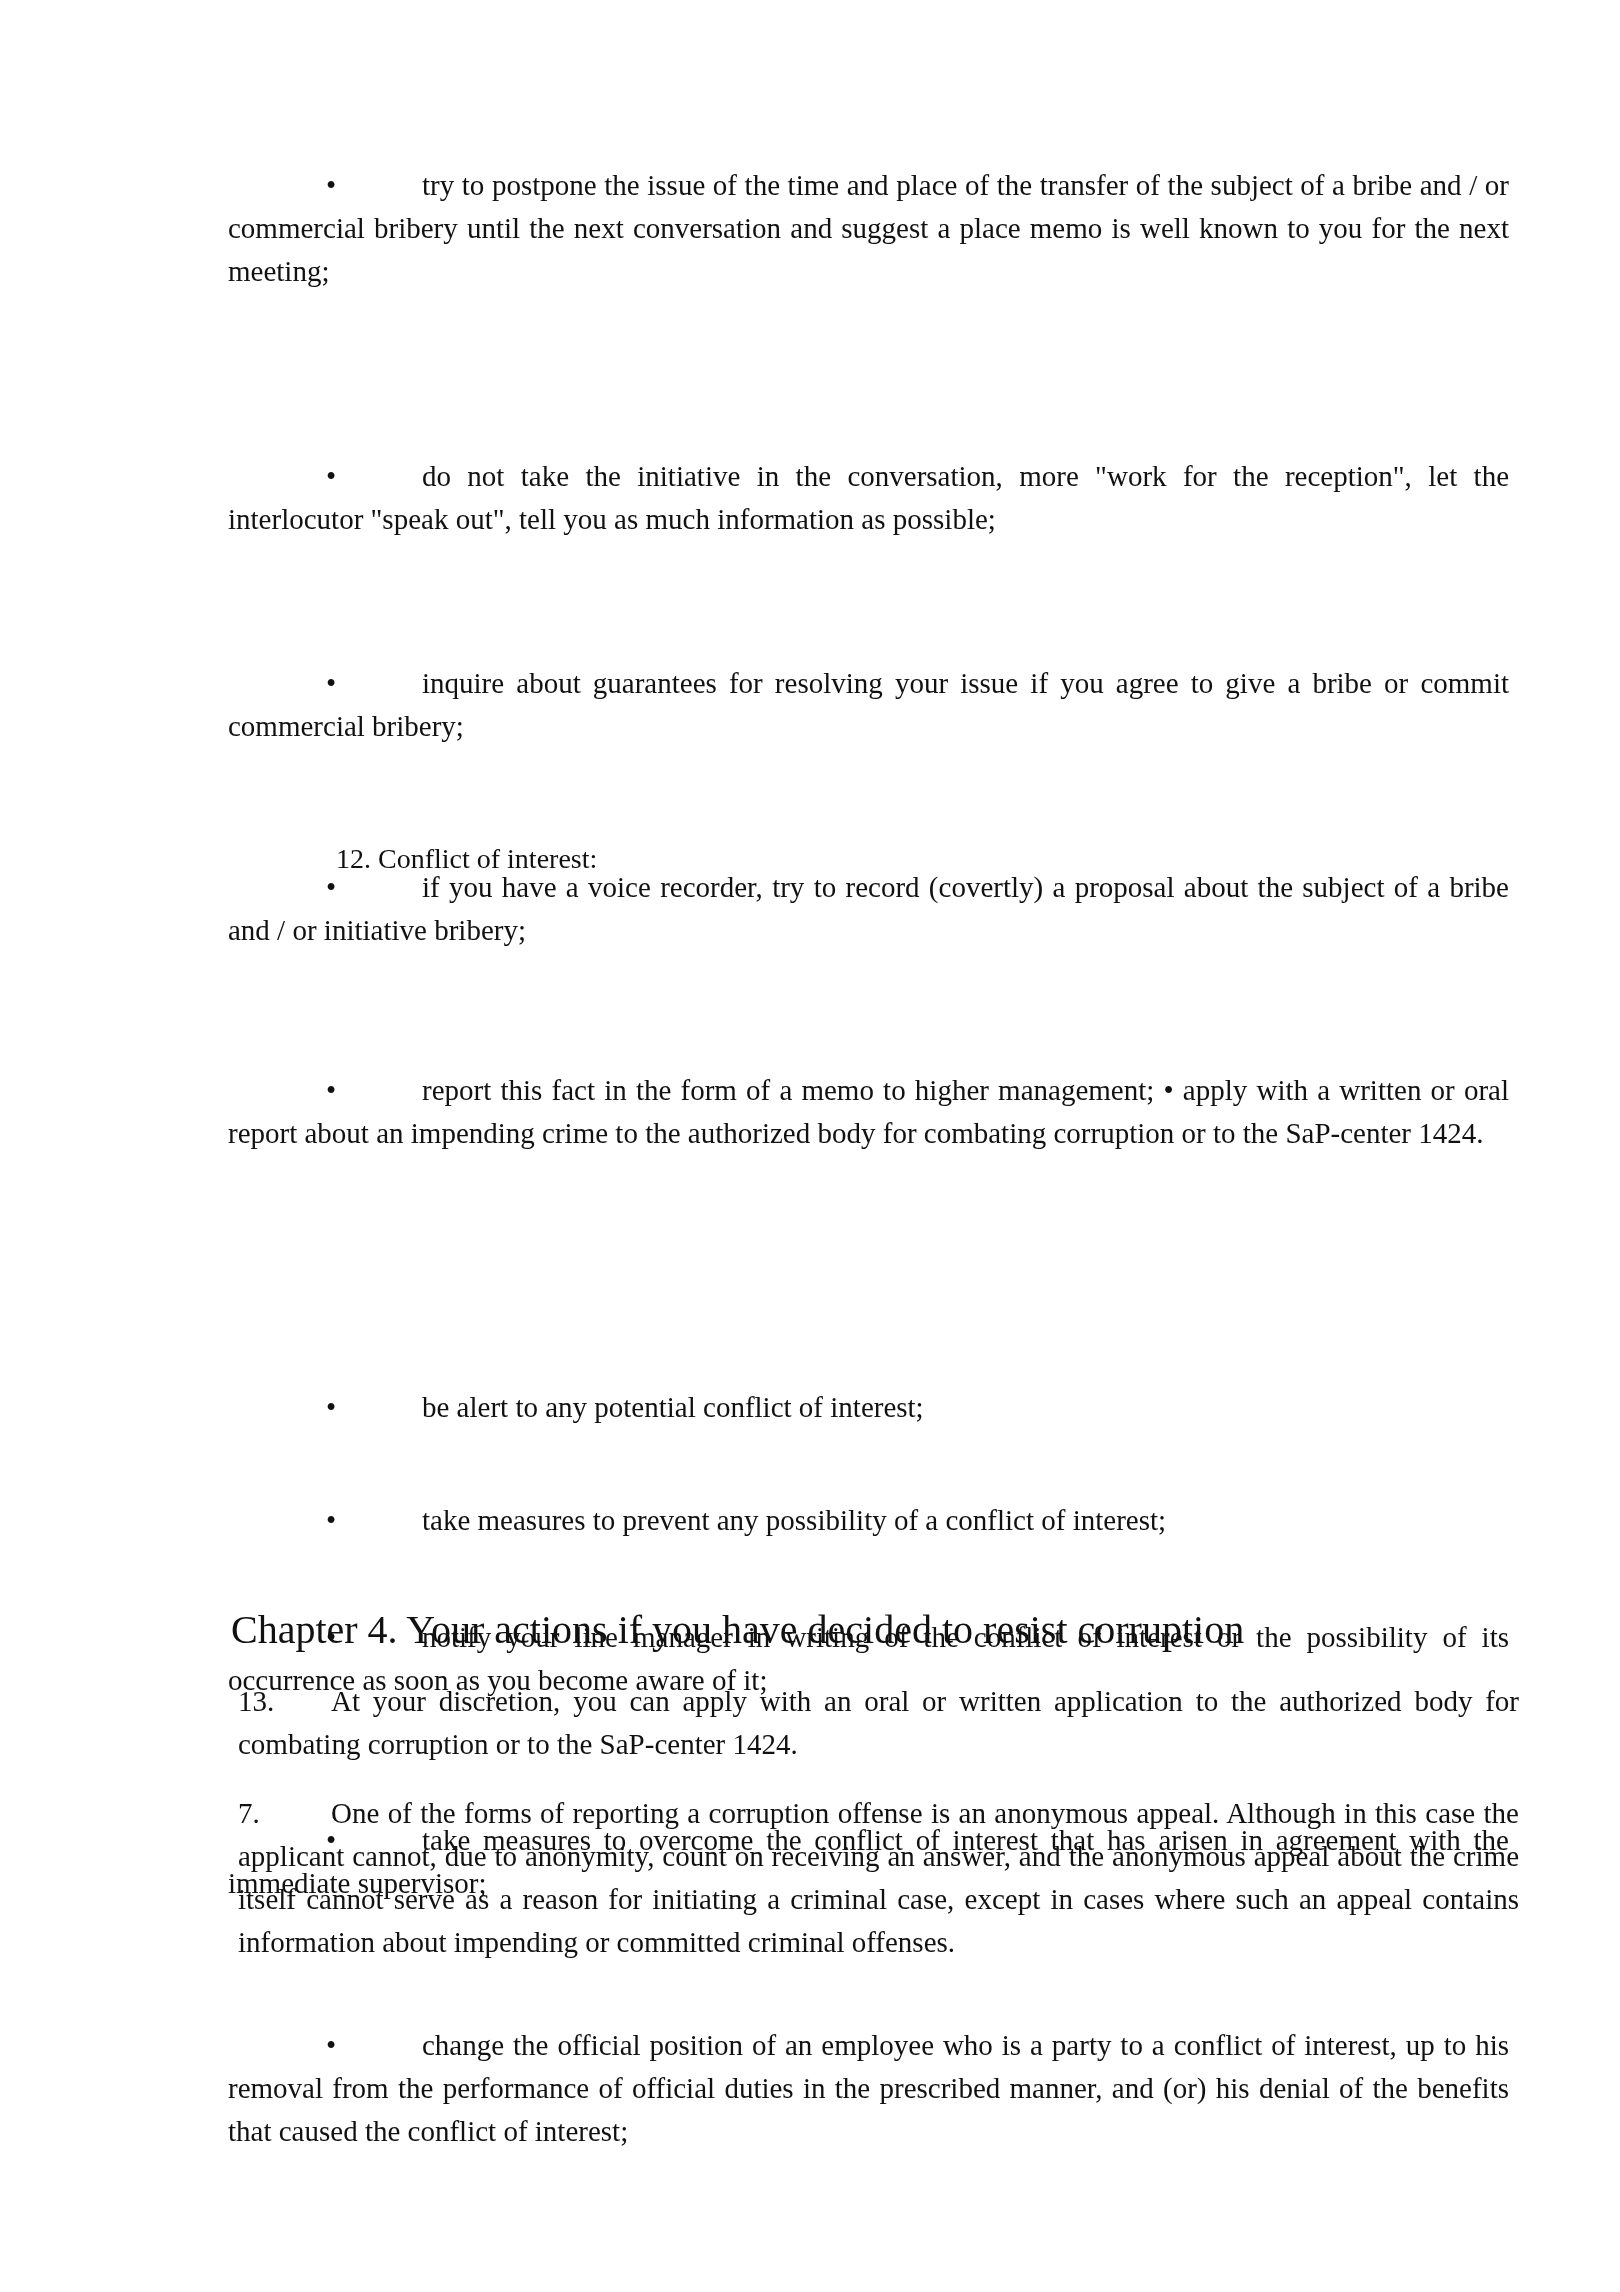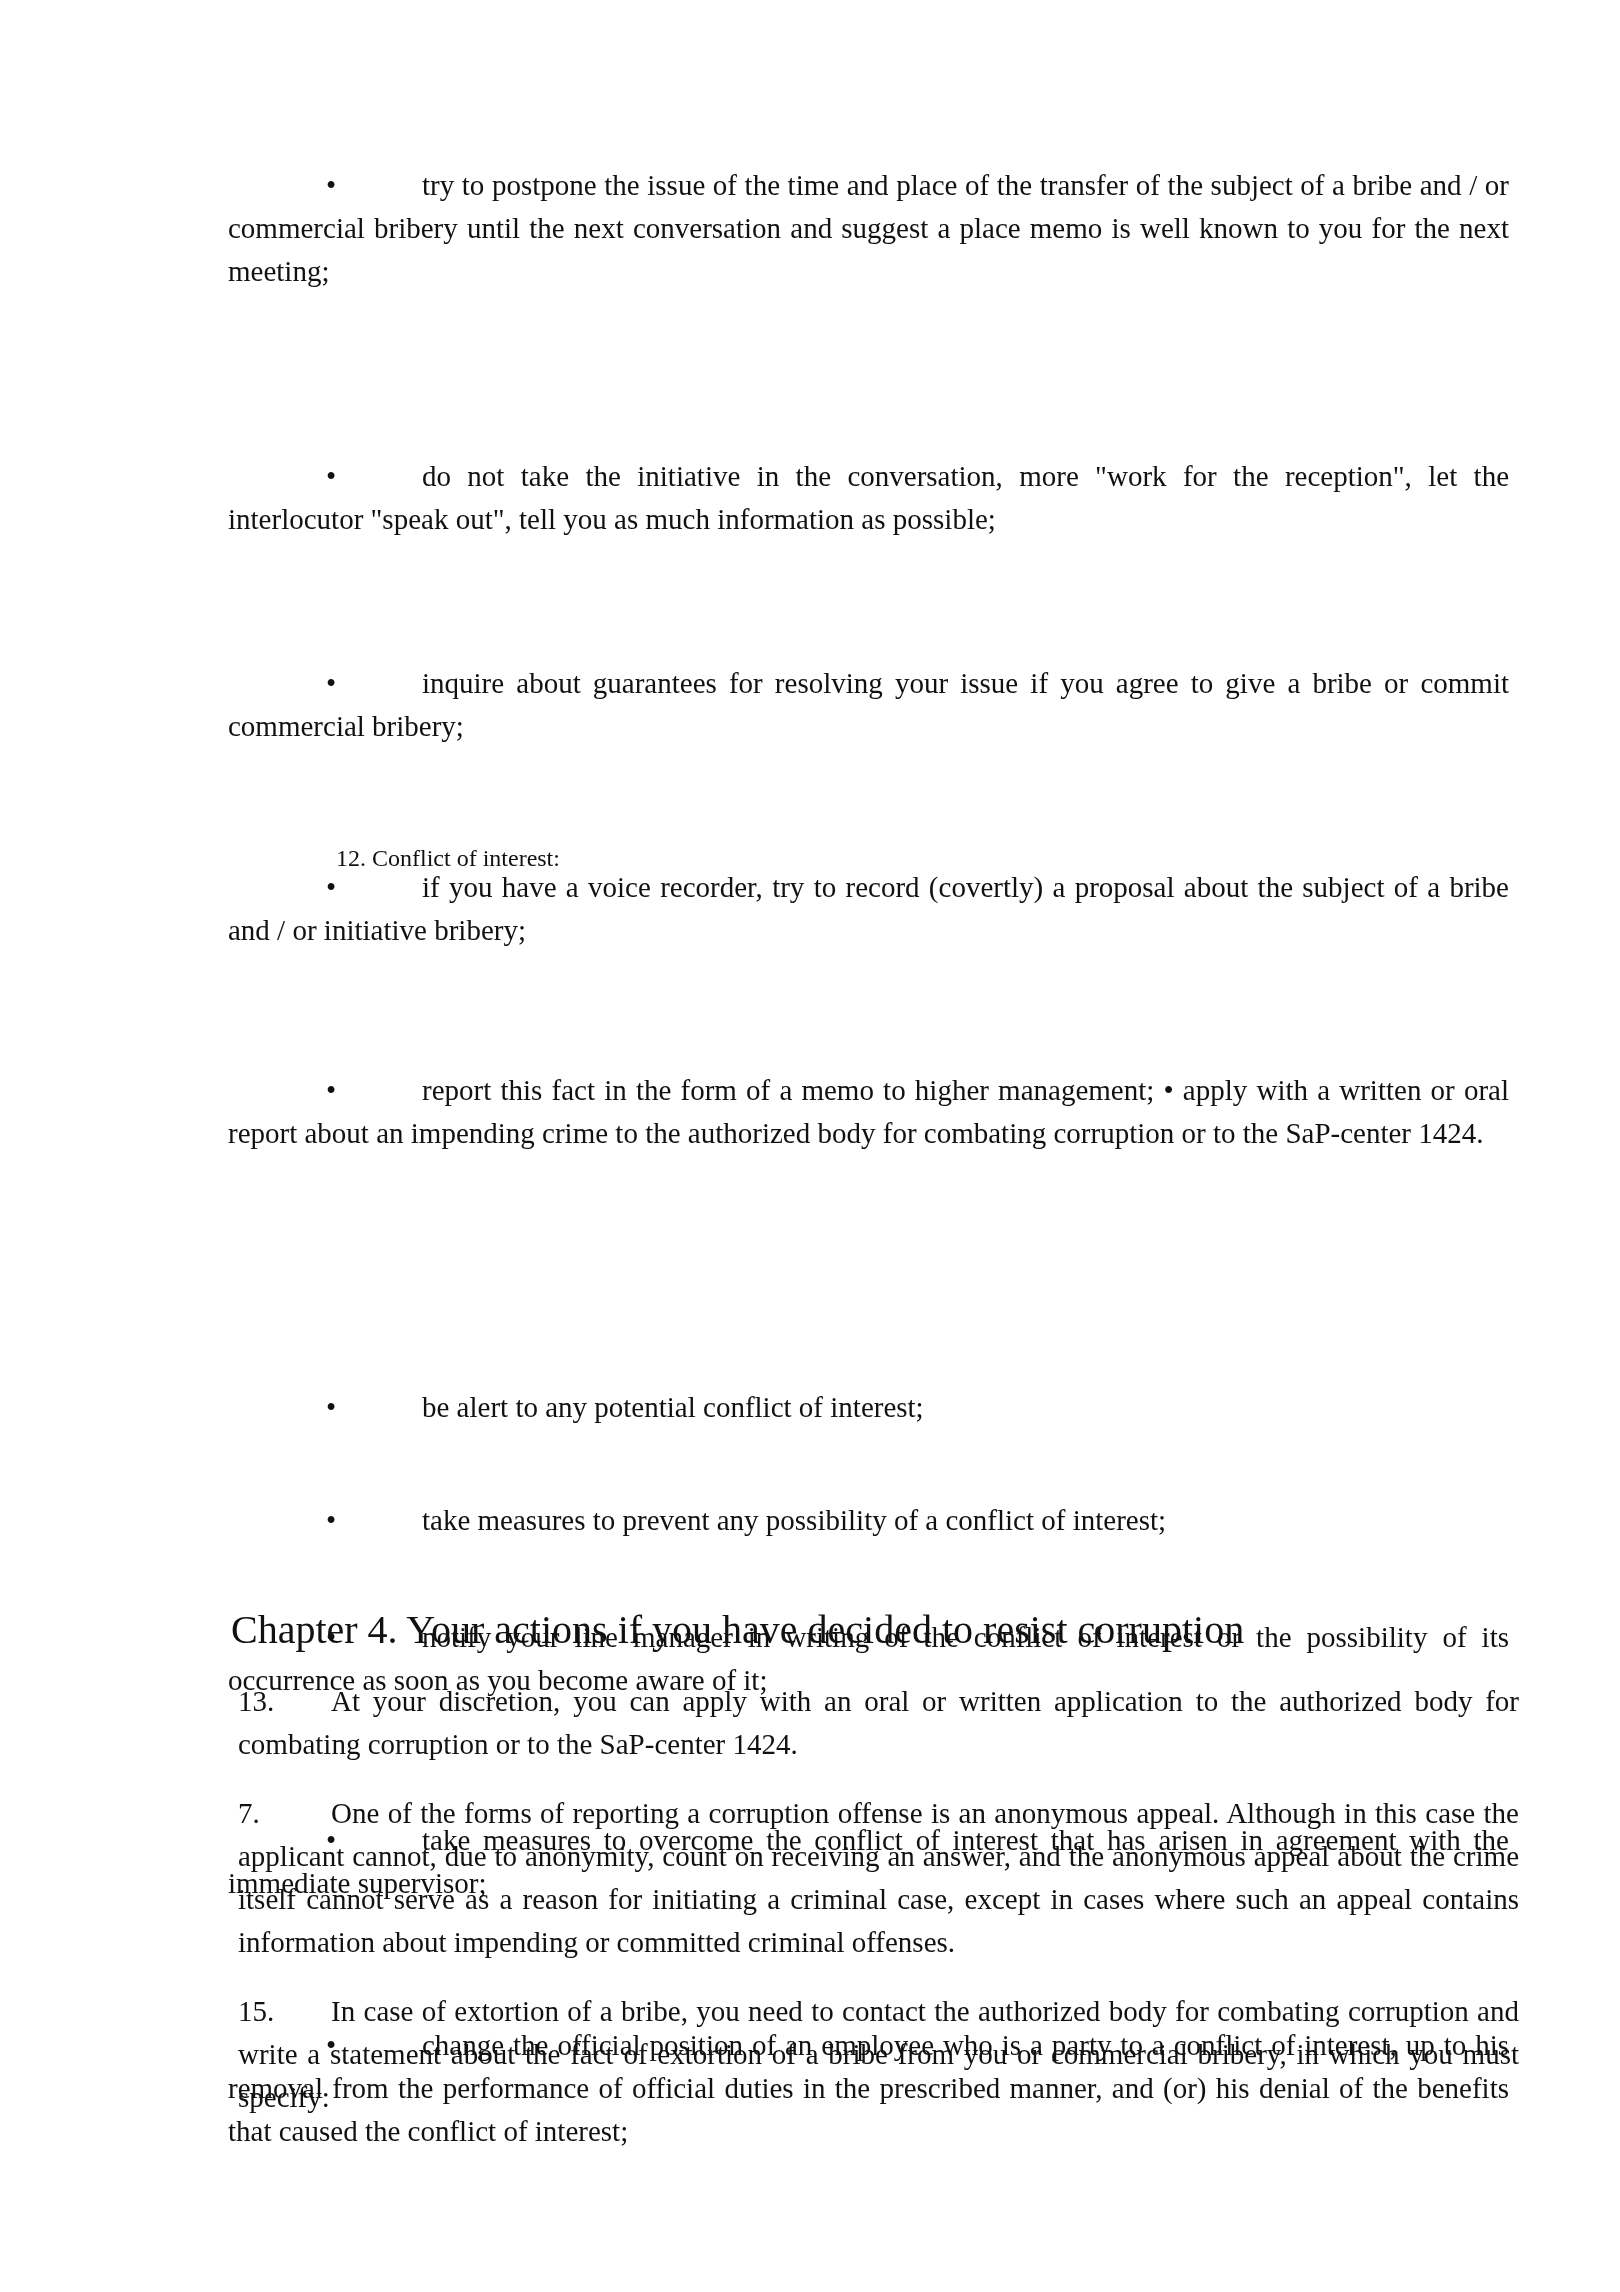--- a/index.html
+++ b/index.html
@@ -6,21 +6,21 @@
     body { width: 1620px; height: 2293px; position: relative; overflow: hidden; }
     .page {
       position: absolute; left: 0; top: 0; width: 1620px; height: 2293px;
       font-family: "Liberation Serif", "DejaVu Serif", serif;
       color: #111111; font-size: 29px; line-height: 43px;
     }
     .block { position: absolute; left: 228px; width: 1281px; text-align: justify; }
     .bullet-row { position: relative; }
     .bullet-glyph { position: absolute; left: 98px; top: 0; }
     .bullet-text { display: block; text-indent: 194px; text-align: justify; }
-    .heading-12 { position: absolute; left: 336px; font-size: 24px; }
+    .heading-12 { position: absolute; left: 336px; font-size: 28px; }
     .chapter { position: absolute; left: 231px; font-size: 40px; }
     .num-item { position: absolute; left: 228px; width: 1281px; margin-left: 10px; }
     .num-item .num { position: absolute; left: 0; top: 0; }
     .num-item .num-text { display: block; text-indent: 93px; text-align: justify; }
   </style>
 </head>
 <body>
 
 <div class="page">
 
@@ -71,19 +71,15 @@
   <div class="chapter" style="top:1608px;">Chapter 4. Your actions if you have decided to resist corruption</div>
 
   <div class="num-item" style="top:1680px;">
     <span class="num">13.</span>
     <span class="num-text">At your discretion, you can apply with an oral or written application to the authorized body for combating corruption or to the SaP-center 1424.</span>
   </div>
   <div class="num-item" style="top:1792px;">
     <span class="num">7.</span>
     <span class="num-text">One of the forms of reporting a corruption offense is an anonymous appeal. Although in this case the applicant cannot, due to anonymity, count on receiving an answer, and the anonymous appeal about the crime itself cannot serve as a reason for initiating a criminal case, except in cases where such an appeal contains information about impending or committed criminal offenses.</span>
   </div>
-  <div class="num-item" style="top:1990px;">
-    <span class="num">15.</span>
-    <span class="num-text">In case of extortion of a bribe, you need to contact the authorized body for combating corruption and write a statement about the fact of extortion of a bribe from you or commercial bribery, in which you must specify:</span>
-  </div>
 
 </div>
 
 
 </body></html>

